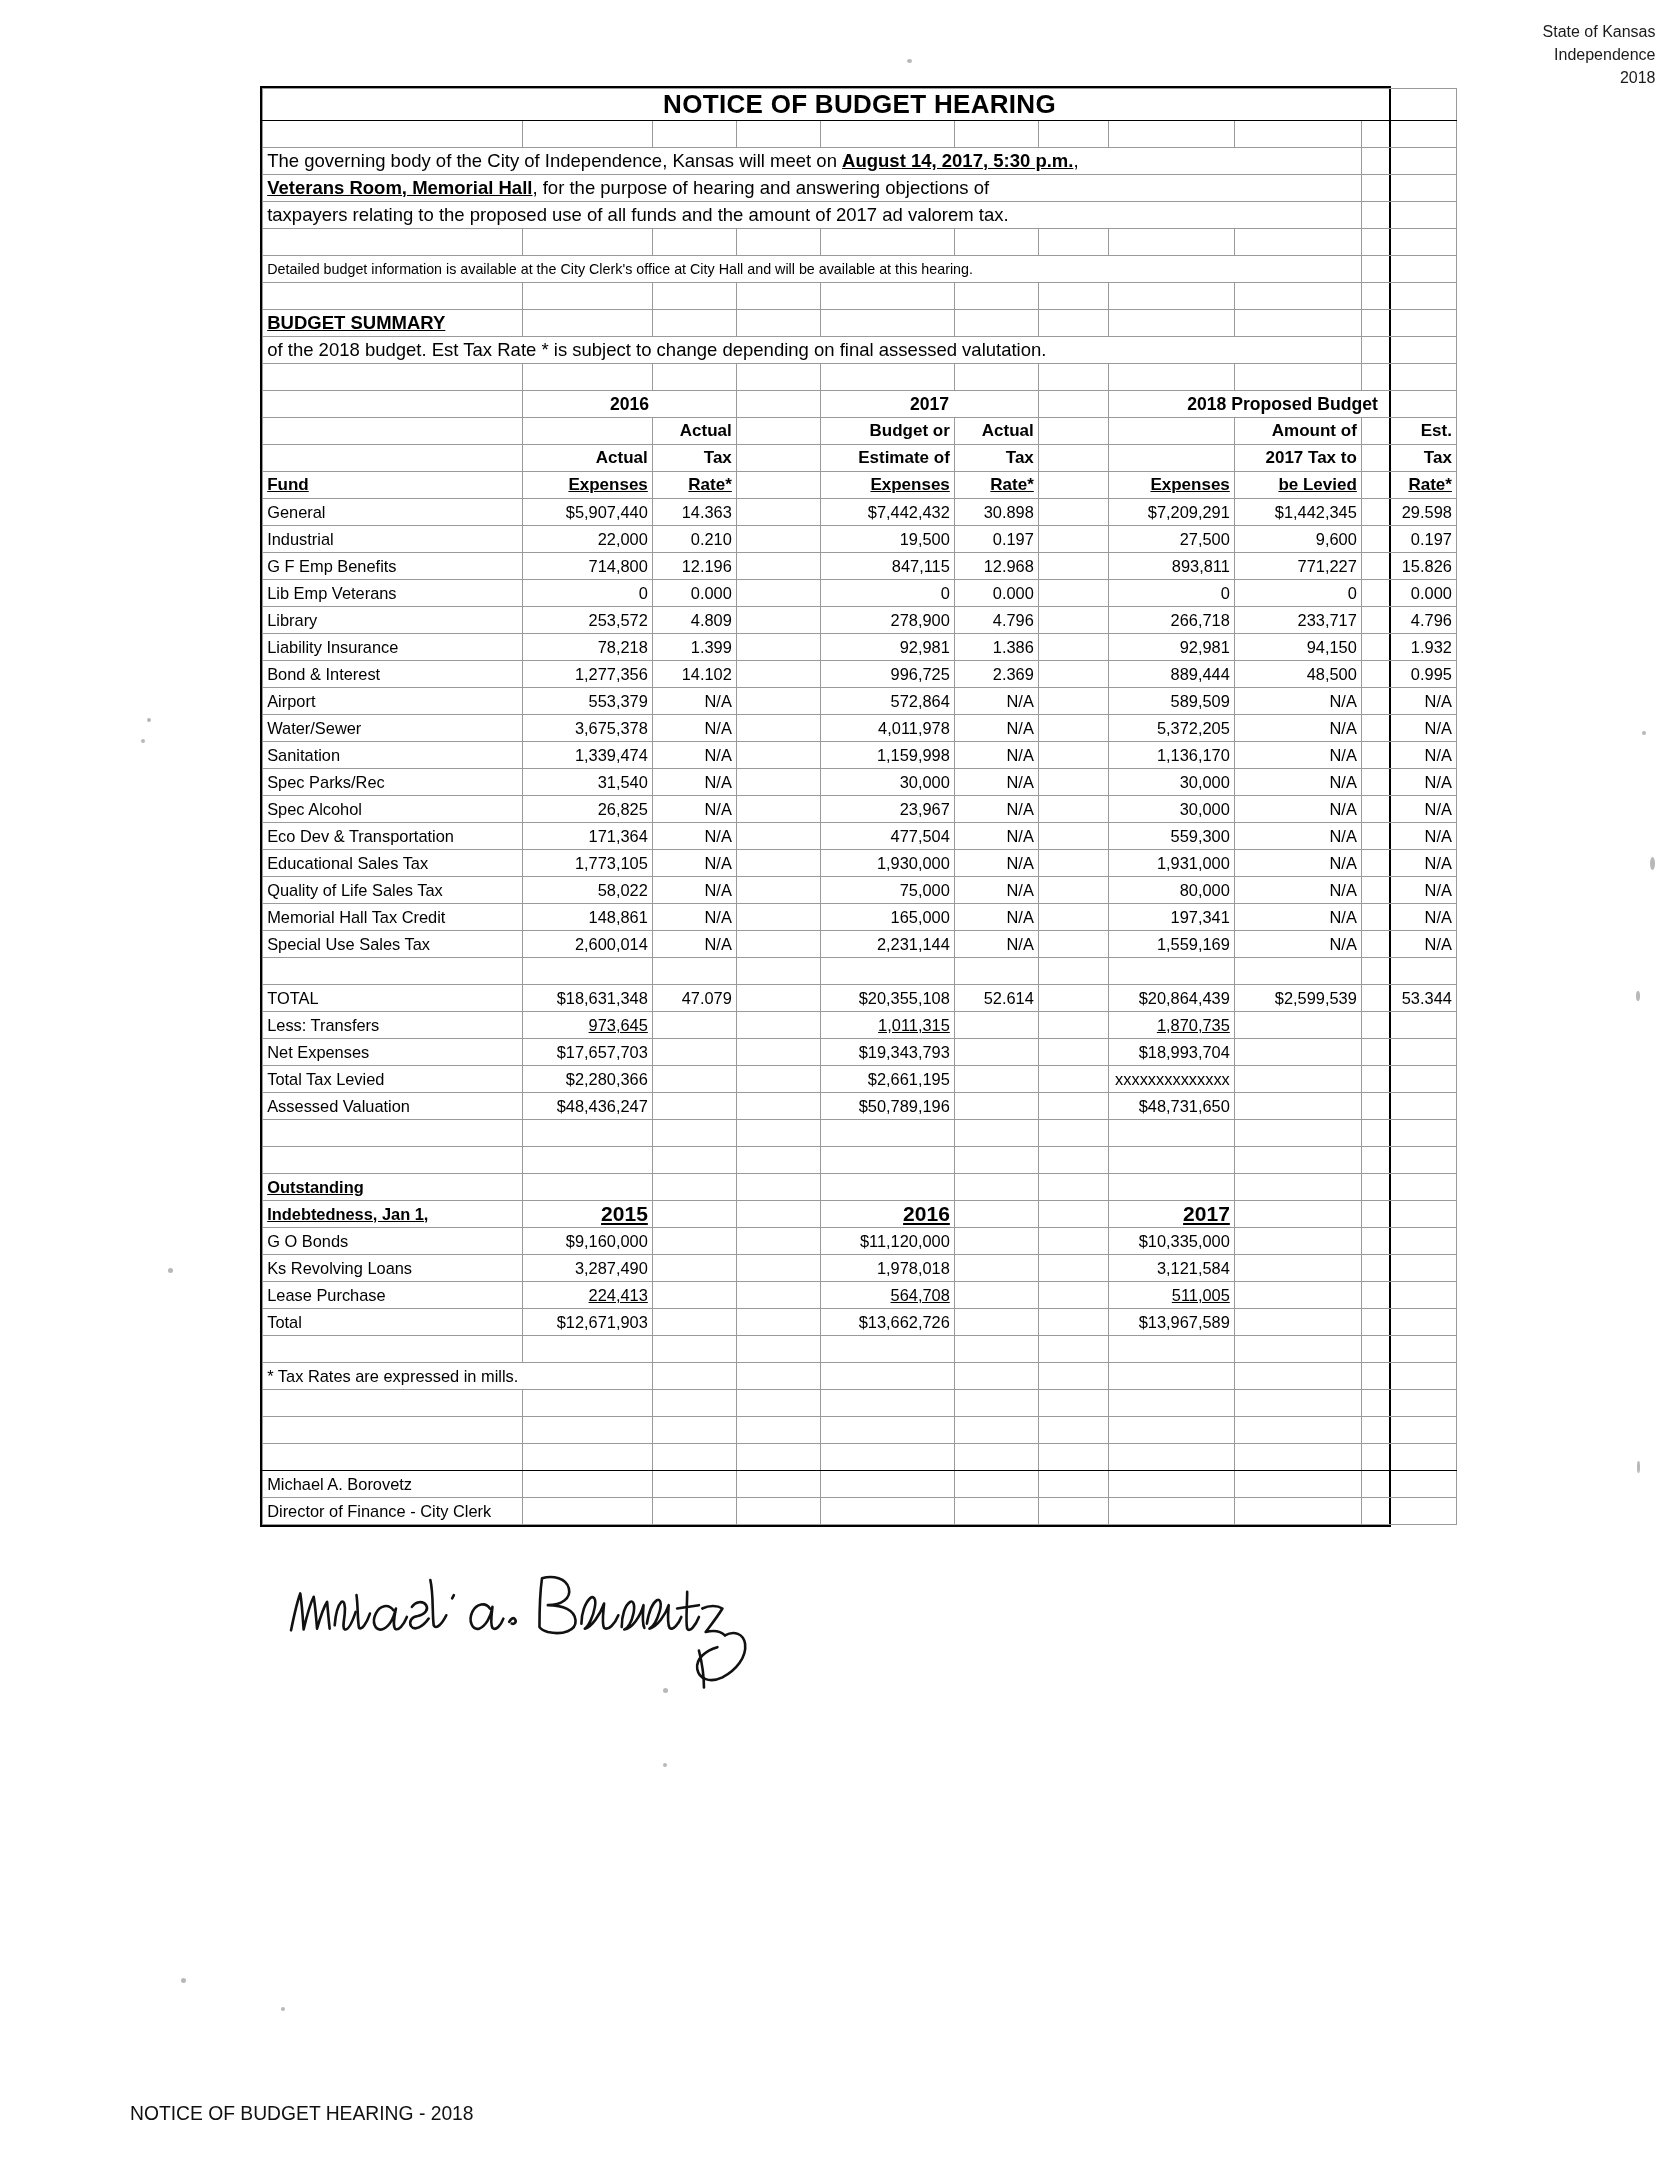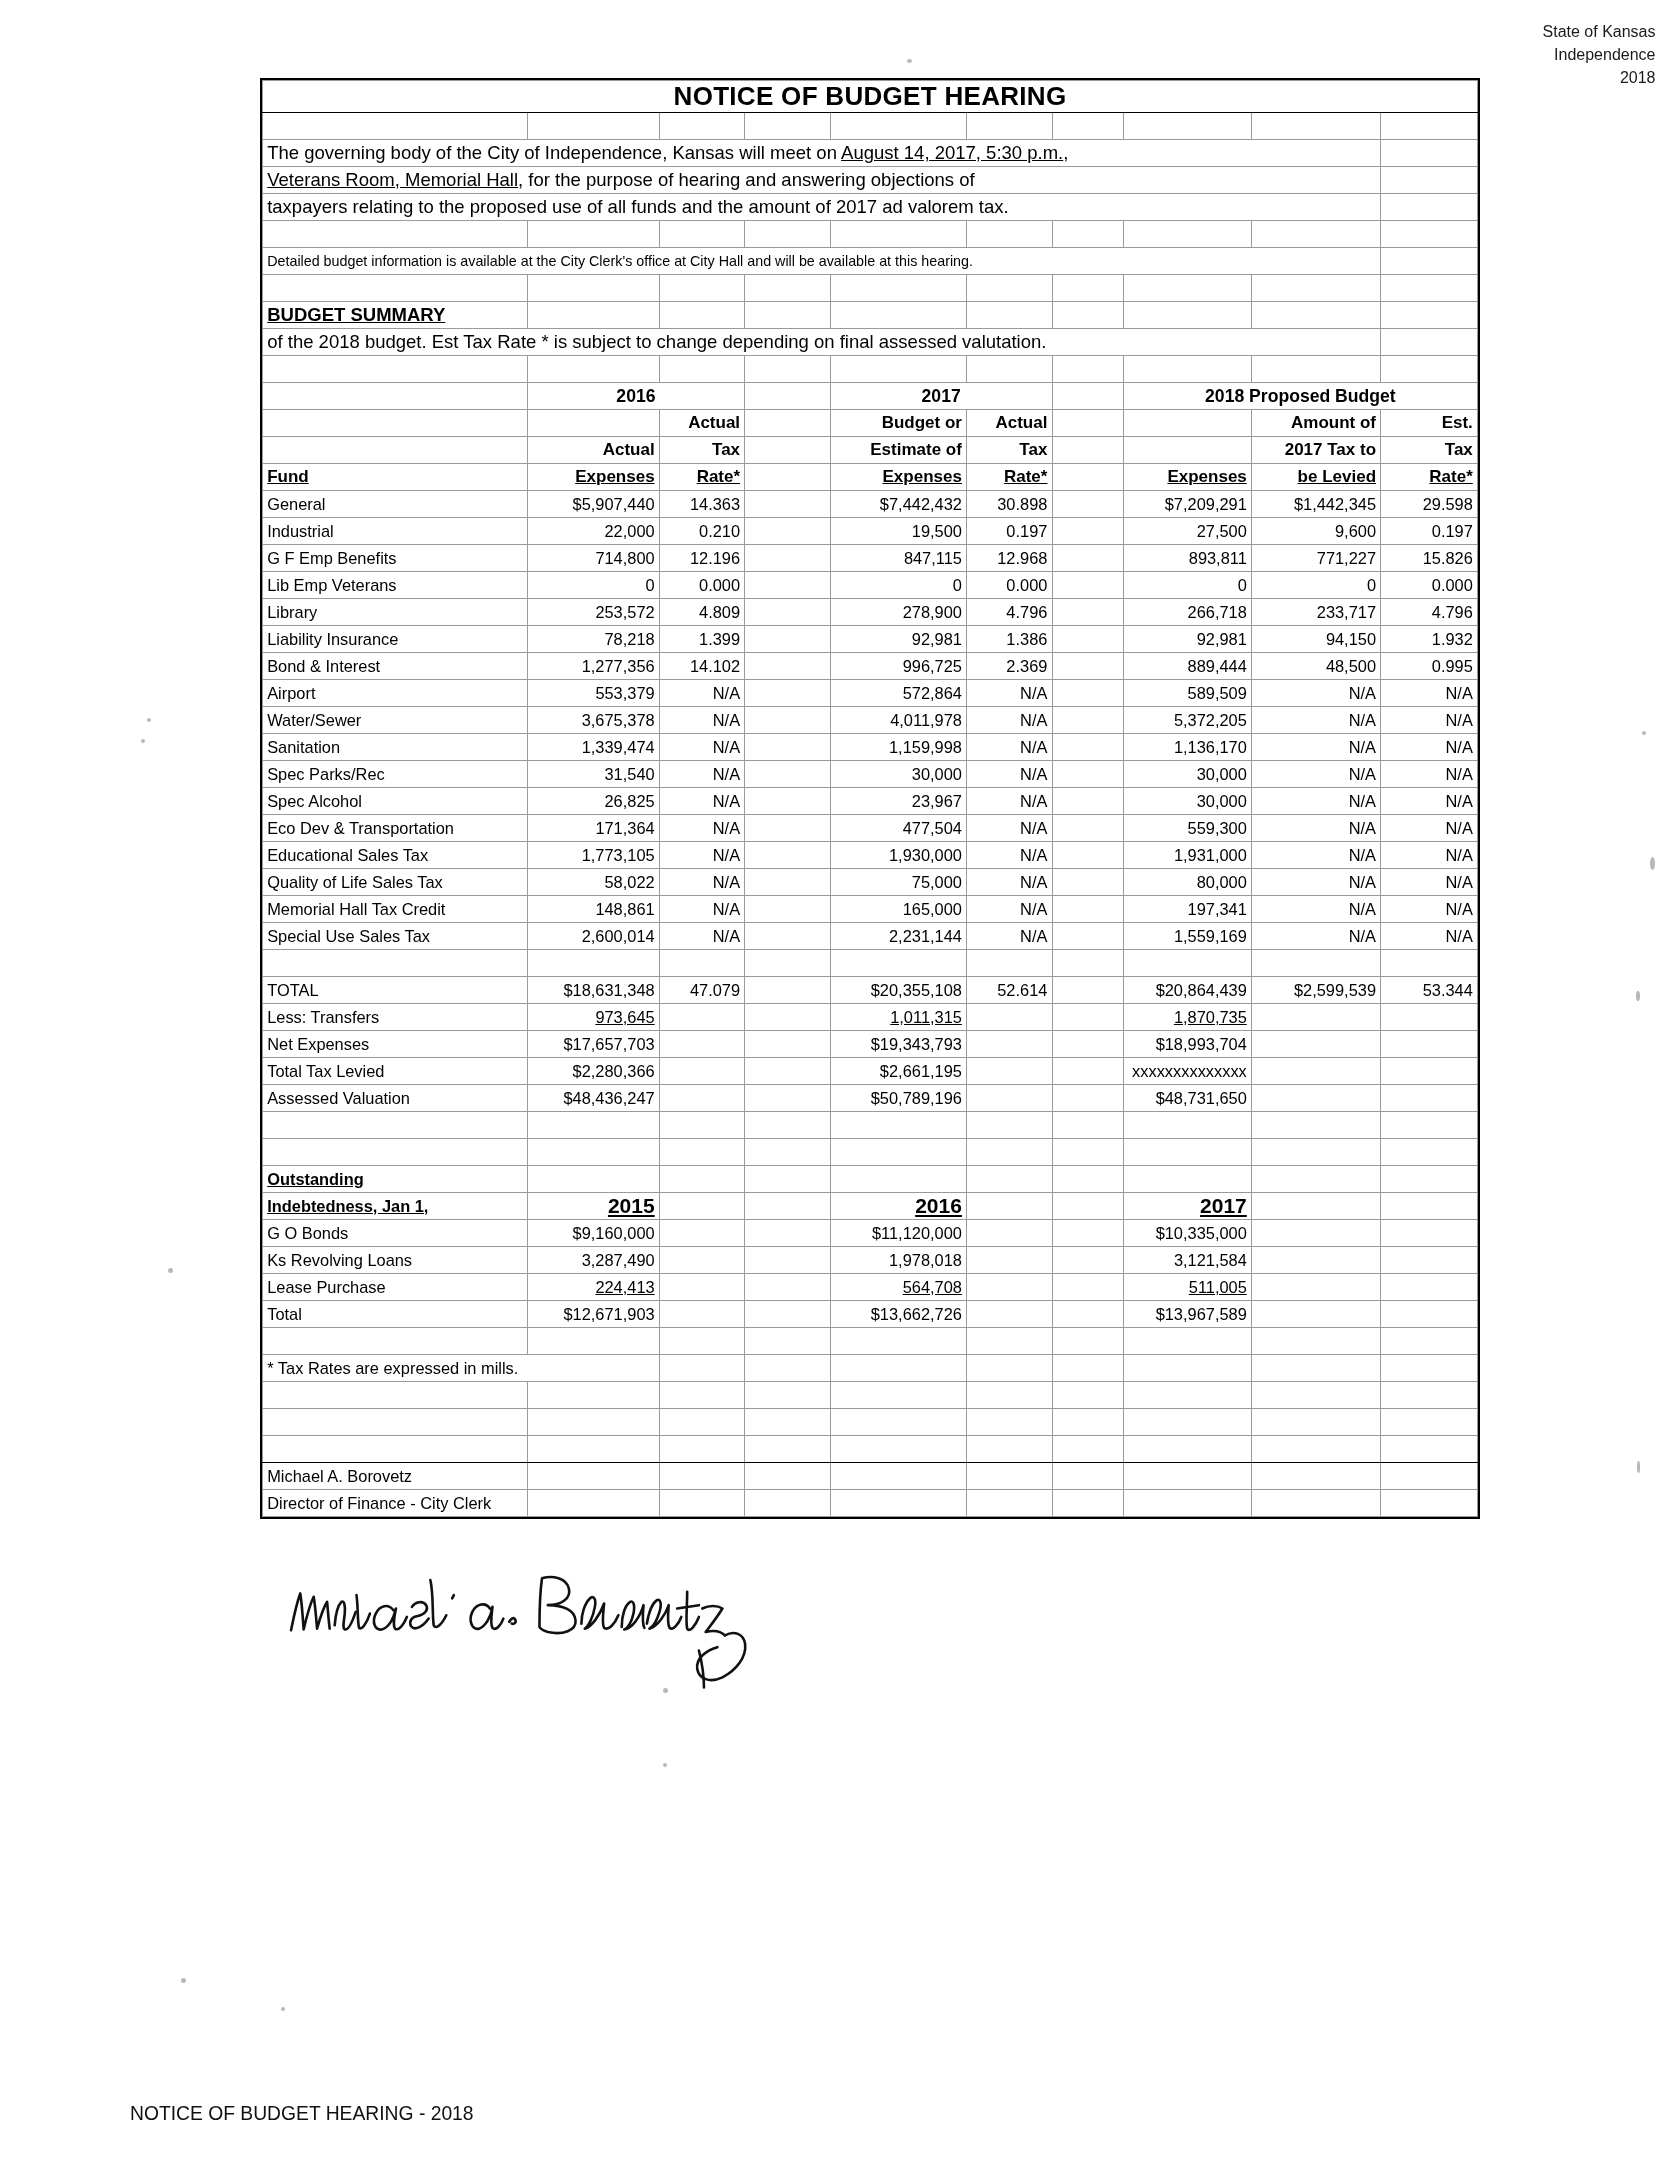--- a/index.html
+++ b/index.html
@@ -25,22 +25,22 @@
     text-align: right;
     font-size: 16px;
     line-height: 1.45;
     color: #1a1a1a;
   }
 
   
   .sheet {
     position: absolute;
     left: 260px;
-    top: 78px;
-    width: 1220px;
+    top: 86px;
+    width: 1131px;
     border: 2.5px solid #000;
     box-sizing: border-box;
     background: #fff;
   }
 
   table.grid {
     border-collapse: collapse;
     width: 100%;
     table-layout: fixed;
     font-size: 16.4px;
@@ -80,21 +80,21 @@
   .para {
     font-size: 18.5px;
     text-align: left;
     white-space: nowrap;
   }
   .para-small {
     font-size: 14.3px;
     text-align: left;
     white-space: nowrap;
   }
-  .u-bold { font-weight: normal; text-decoration: underline; margin-top: 40px; }
+  .u-bold { font-weight: bold; text-decoration: underline; margin-top: 40px; }
   .sec-head {
     font-size: 18.5px;
     font-weight: bold;
     text-decoration: underline;
   }
 
   .grp-head {
     text-align: center;
     font-weight: bold;
     font-size: 17.6px;

